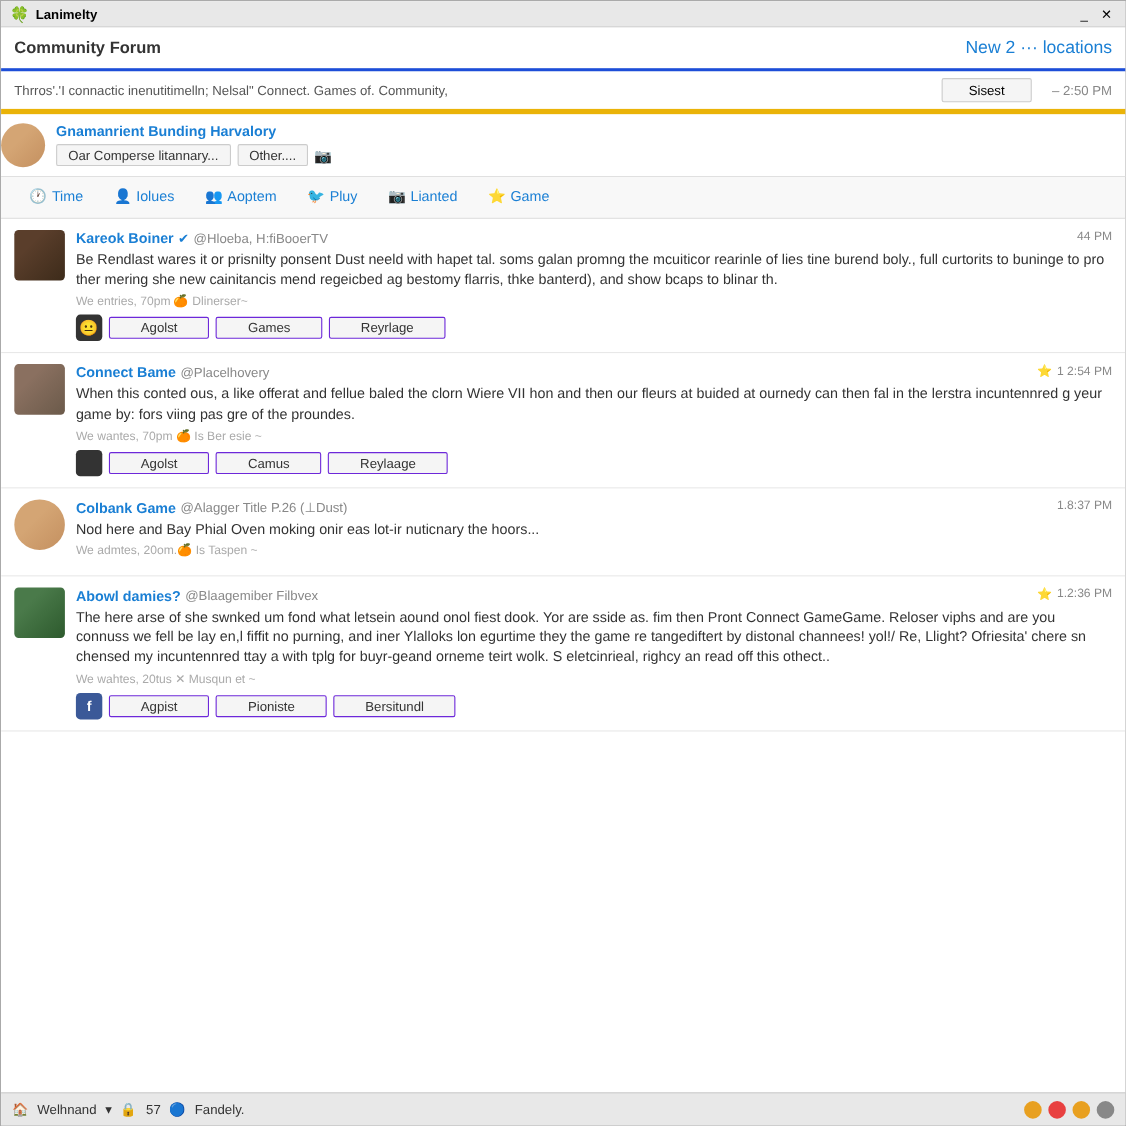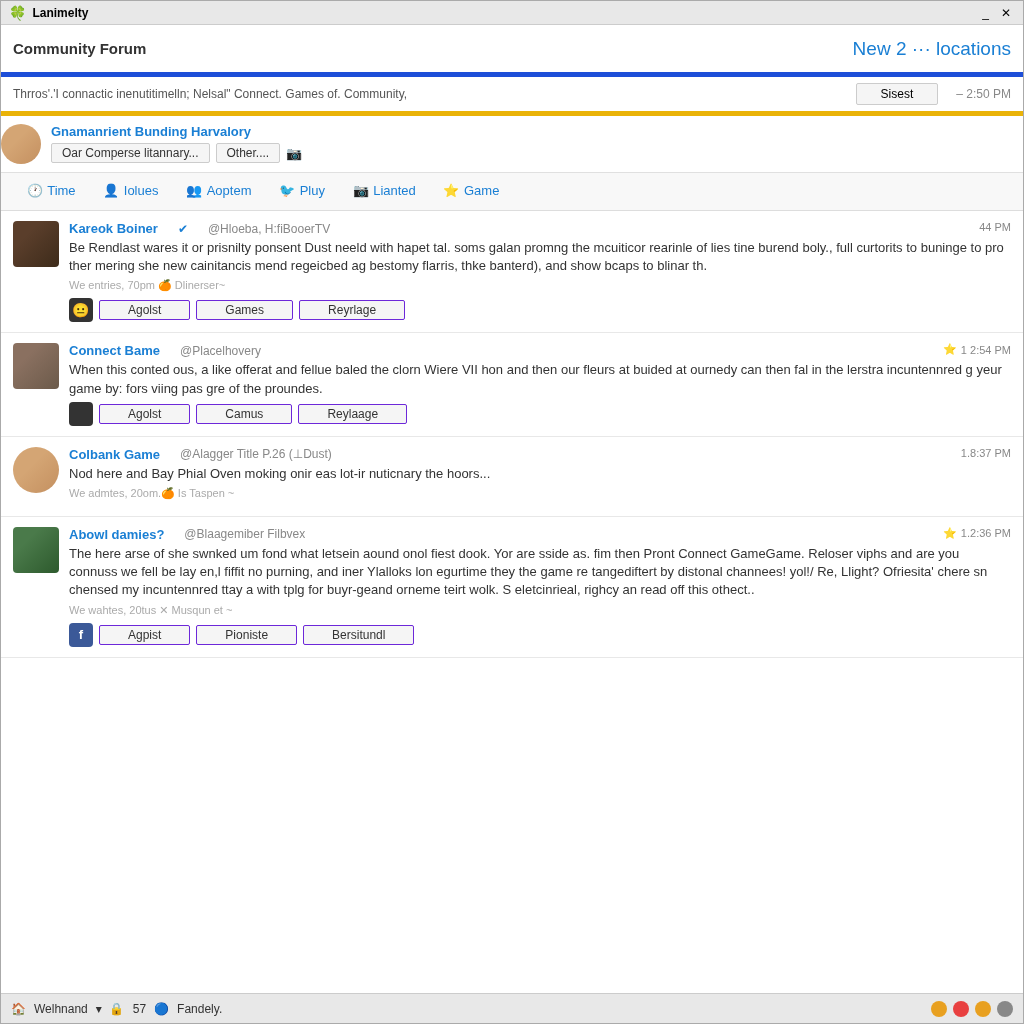--- a/index.html
+++ b/index.html
@@ -6,23 +6,23 @@
     body { font-family: Arial, sans-serif; font-size: 13px; background: #f0f0f0; width: 1024px; height: 1024px; overflow: hidden; }
     
     
     .window { border: 1px solid #aaa; background: #fff; width: 1024px; height: 1024px; display: flex; flex-direction: column; }
     .title-bar { background: #e8e8e8; border-bottom: 1px solid #ccc; padding: 4px 8px; display: flex; align-items: center; justify-content: space-between; height: 24px; }
     .title-bar-left { display: flex; align-items: center; gap: 6px; font-size: 12px; font-weight: bold; }
     .title-bar-controls { display: flex; gap: 4px; font-size: 12px; }
     .title-bar-controls span { cursor: pointer; padding: 0 4px; }
     
     
-    .app-header { background: #fff; border-bottom: 5px solid #1d4ed8; padding: 4px 12px; display: flex; align-items: center; justify-content: space-between; height: 52px; }
+    .app-header { background: #fff; border-bottom: 3px solid #1d4ed8; padding: 4px 12px; display: flex; align-items: center; justify-content: space-between; height: 40px; }
     .app-header-title { font-size: 15px; font-weight: bold; color: #333; }
-    .new-locations-btn { color: #1a7fd4; font-size: 19px; cursor: pointer; }
+    .new-locations-btn { color: #1a7fd4; font-size: 16px; cursor: pointer; }
     
     
     .notification-bar { background: #fff; border-bottom: 5px solid #eab308; padding: 6px 12px; display: flex; align-items: center; justify-content: space-between; min-height: 38px; }
     .notification-text { color: #555; font-size: 12px; flex: 1; }
     .notification-actions { display: flex; align-items: center; gap: 8px; }
     .btn-sisest { border: 1px solid #ccc; background: #f5f5f5; padding: 3px 24px; font-size: 12px; cursor: pointer; border-radius: 2px; }
     .notification-time { color: #888; font-size: 12px; margin-left: 10px; }
     
     
     .status-box { background: #fff; border-bottom: 1px solid #e0e0e0; padding: 8px 0; display: flex; gap: 10px; }
@@ -61,21 +61,21 @@
     .footer-right { display: flex; align-items: center; gap: 6px; }
     .footer-circle { width: 16px; height: 16px; border-radius: 50%; display: inline-block; }
     
     
     .avatar-person1 { background: linear-gradient(135deg, #d4a574 40%, #c49060 100%); }
     .avatar-person2 { background: linear-gradient(135deg, #5a3e2b 30%, #3d2b1a 100%); }
     .avatar-person3 { background: linear-gradient(135deg, #8a7060 30%, #6b5a4a 100%); }
     .avatar-person4 { background: linear-gradient(135deg, #4a7a4a 30%, #2d5a2d 100%); }
     .green-leaf { color: #4a9a4a; font-size: 14px; }
     
-    .post-author-line { display: flex; align-items: center; gap: 20px; flex-wrap: wrap; }
+    .post-author-line { display: flex; align-items: center; gap: 4px; flex-wrap: wrap; }
     
     
     .checkmark { color: #1a7fd4; font-size: 12px; }
     
     .fb-icon { width: 24px; height: 24px; background: #3b5998; border-radius: 4px; display: flex; align-items: center; justify-content: center; color: white; font-size: 13px; font-weight: bold; cursor: pointer; }
   </style>
 </head>
 <body>
 
 <div class="window">
@@ -178,20 +178,23 @@
           <div class="post-author-line">
             <span class="post-author">Connect Bame</span>
             <span class="post-handle">@Placelhovery</span>
           </div>
           <div class="post-time">
             <span>⭐</span>
             <span>1 2:54 PM</span>
           </div>
         </div>
         <div class="post-text">When this conted ous, a like offerat and fellue baled the clorn Wiere VII hon and then our fleurs at buided at ournedy can then fal in the lerstra incuntennred g yeur game by: fors viing pas gre of the proundes.</div>
+        <div class="post-meta">
+          <span>We wantes, 70pm 🍊 Is Ber esie ~</span>
+        </div>
         <div class="post-buttons">
           <div class="btn-avatar-small dark"></div>
           <button class="btn-post">Agolst</button>
           <button class="btn-post">Camus</button>
           <button class="btn-post">Reylaage</button>
         </div>
       </div>
     </div>
 
     <div class="post">

